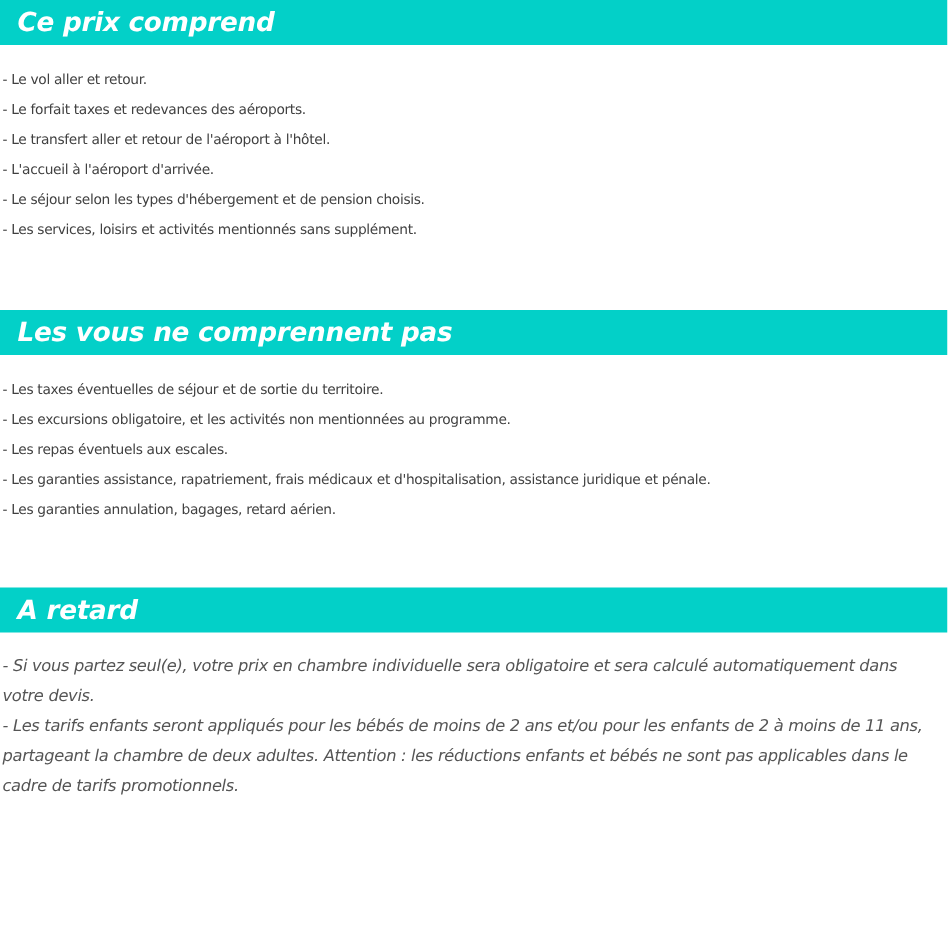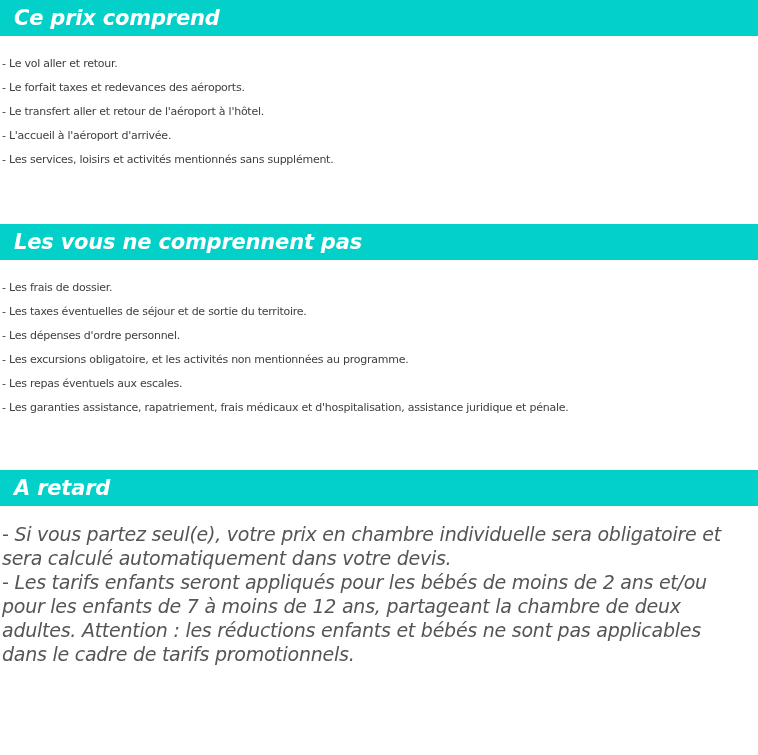--- a/index.html
+++ b/index.html
@@ -52,21 +52,21 @@
     font-family: "DejaVu Sans", sans-serif;
     font-size: 11px;
     font-weight: normal;
     line-height: 24px;
     letter-spacing: -0.25px;
     white-space: nowrap;
   }
   .body-para {
     color: #555555;
     font-family: "DejaVu Sans", sans-serif;
-    font-size: 19px;
+    font-size: 13px;
     font-style: italic;
     font-weight: normal;
     line-height: 24px;
     letter-spacing: -0.25px;
     text-align: left;
   }
 
   
   .gap-after-header-1 { height: 16px; }
   .gap-section-2 { height: 52px; }
@@ -80,42 +80,42 @@
 
   <div class="section-header">
     <span class="section-header-title">Ce prix comprend</span>
   </div>
   <div class="gap-after-header-1"></div>
   <div class="section-body">
     <div class="body-line">- Le vol aller et retour.</div>
     <div class="body-line">- Le forfait taxes et redevances des aéroports.</div>
     <div class="body-line">- Le transfert aller et retour de l'aéroport à l'hôtel.</div>
     <div class="body-line">- L'accueil à l'aéroport d'arrivée.</div>
+    <div class="body-line">- Le séjour selon les types d'hébergement et de pension choisis.</div>
     <div class="body-line">- Les services, loisirs et activités mentionnés sans supplément.</div>
   </div>
 
   <div class="gap-section-2"></div>
 
   <div class="section-header">
     <span class="section-header-title">Les vous ne comprennent pas</span>
   </div>
   <div class="gap-after-header"></div>
   <div class="section-body">
-    <div class="body-line">- Les frais de dossier.</div>
     <div class="body-line">- Les taxes éventuelles de séjour et de sortie du territoire.</div>
-    <div class="body-line">- Les dépenses d'ordre personnel.</div>
     <div class="body-line">- Les excursions obligatoire, et les activités non mentionnées au programme.</div>
     <div class="body-line">- Les repas éventuels aux escales.</div>
     <div class="body-line">- Les garanties assistance, rapatriement, frais médicaux et d'hospitalisation, assistance juridique et pénale.</div>
+    <div class="body-line">- Les garanties annulation, bagages, retard aérien.</div>
   </div>
 
   <div class="gap-section-3"></div>
 
   <div class="section-header">
     <span class="section-header-title">A retard</span>
   </div>
   <div class="gap-after-header"></div>
   <div class="section-body">
     <div class="body-para">- Si vous partez seul(e), votre prix en chambre individuelle sera obligatoire et sera calculé automatiquement dans votre devis.</div>
-    <div class="body-para">- Les tarifs enfants seront appliqués pour les bébés de moins de 2 ans et/ou pour les enfants de 7 à moins de 12 ans, partageant la chambre de deux adultes. Attention : les réductions enfants et bébés ne sont pas applicables dans le cadre de tarifs promotionnels.</div>
+    <div class="body-para">- Les tarifs enfants seront appliqués pour les bébés de moins de 2 ans et/ou pour les enfants de 2 à moins de 11 ans, partageant la chambre de deux adultes. Attention : les réductions enfants et bébés ne sont pas applicables dans le cadre de tarifs promotionnels.</div>
   </div>
 
 </div>
 
 </body></html>

